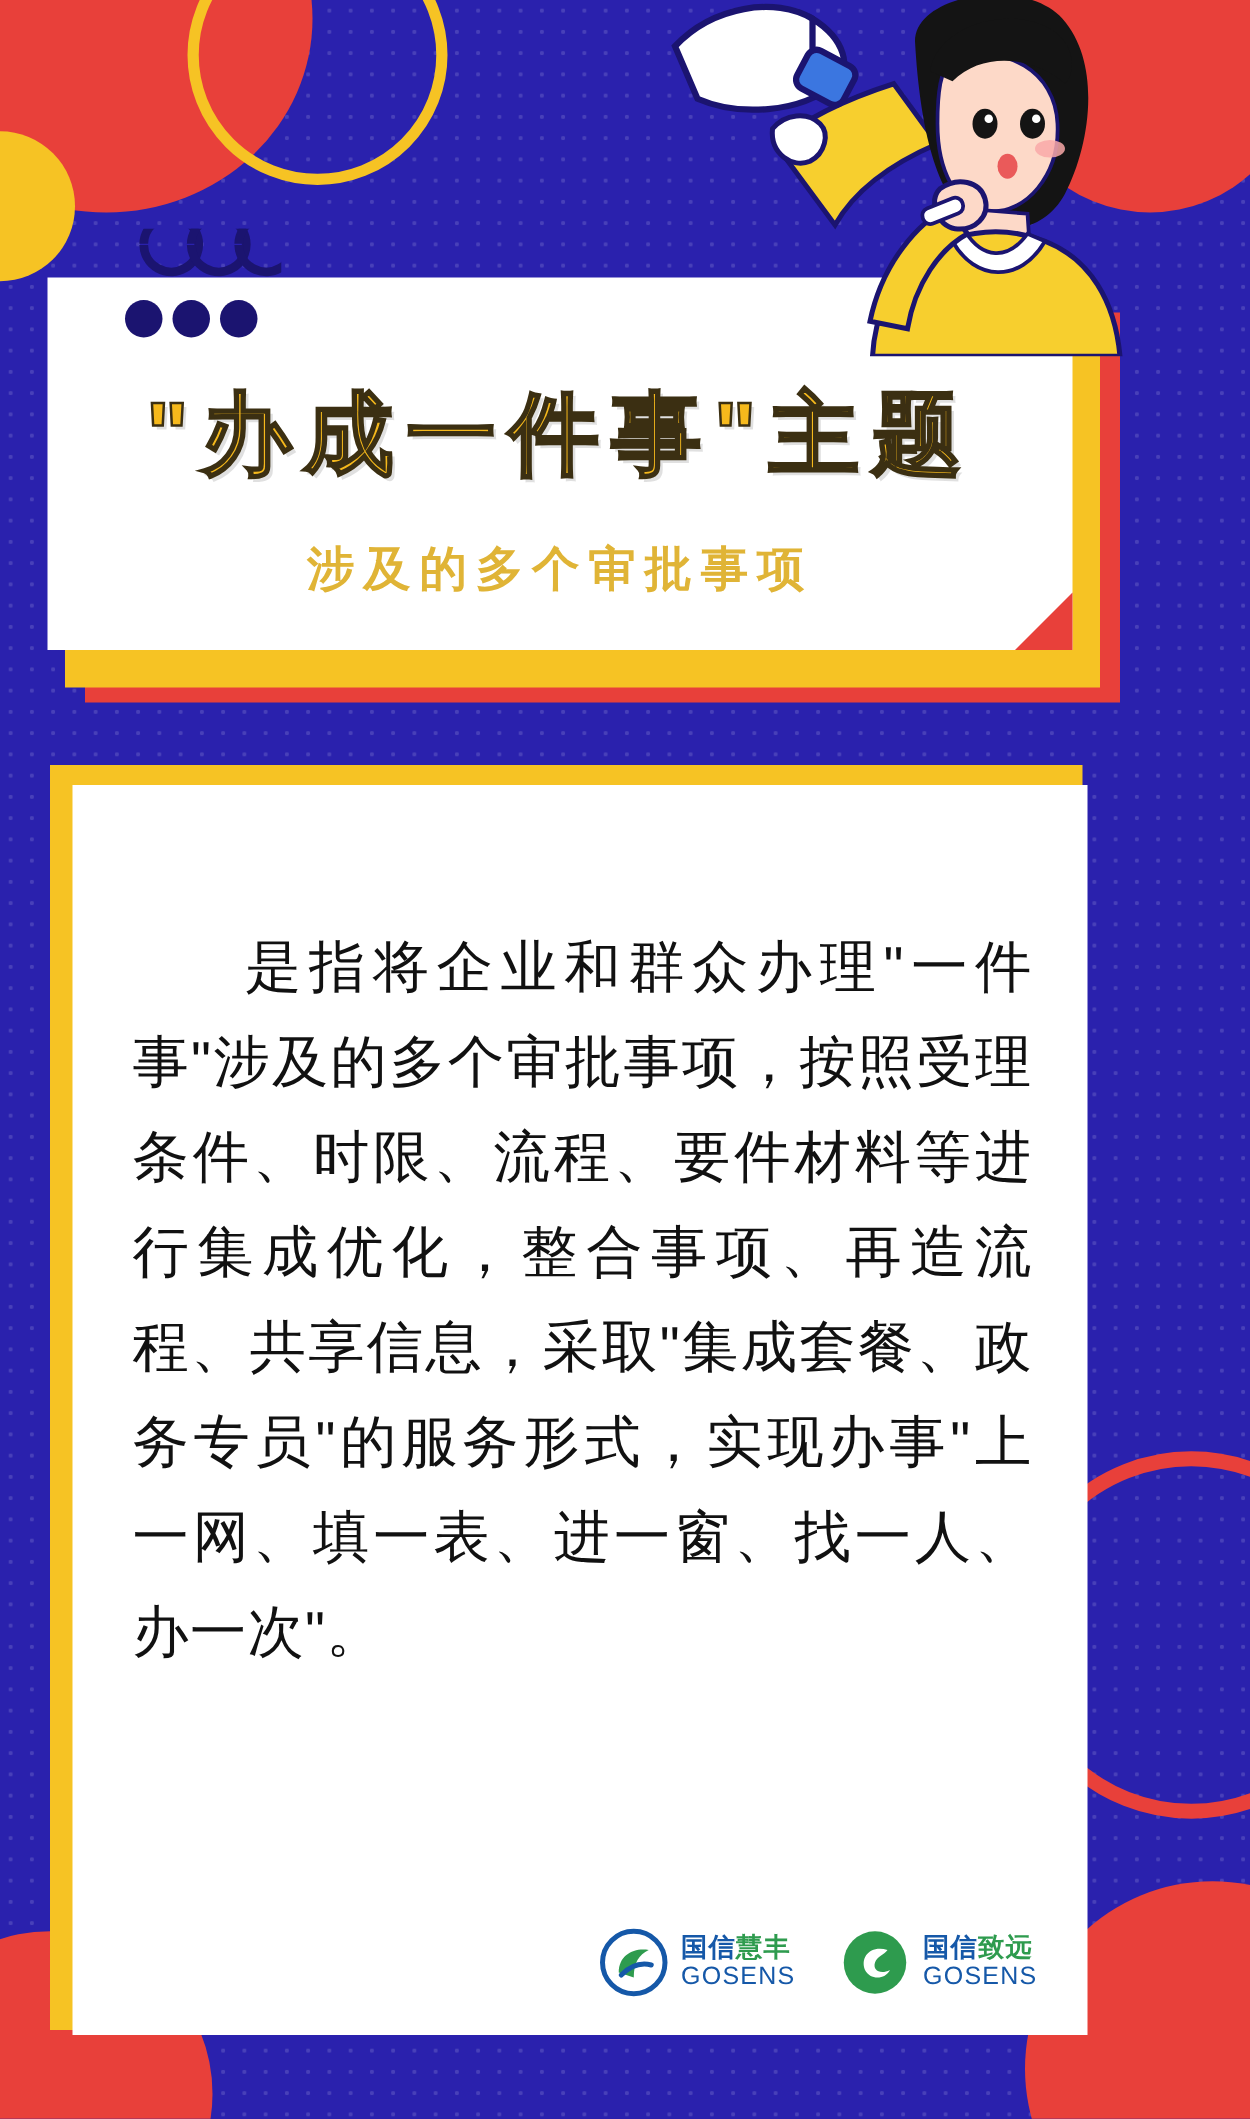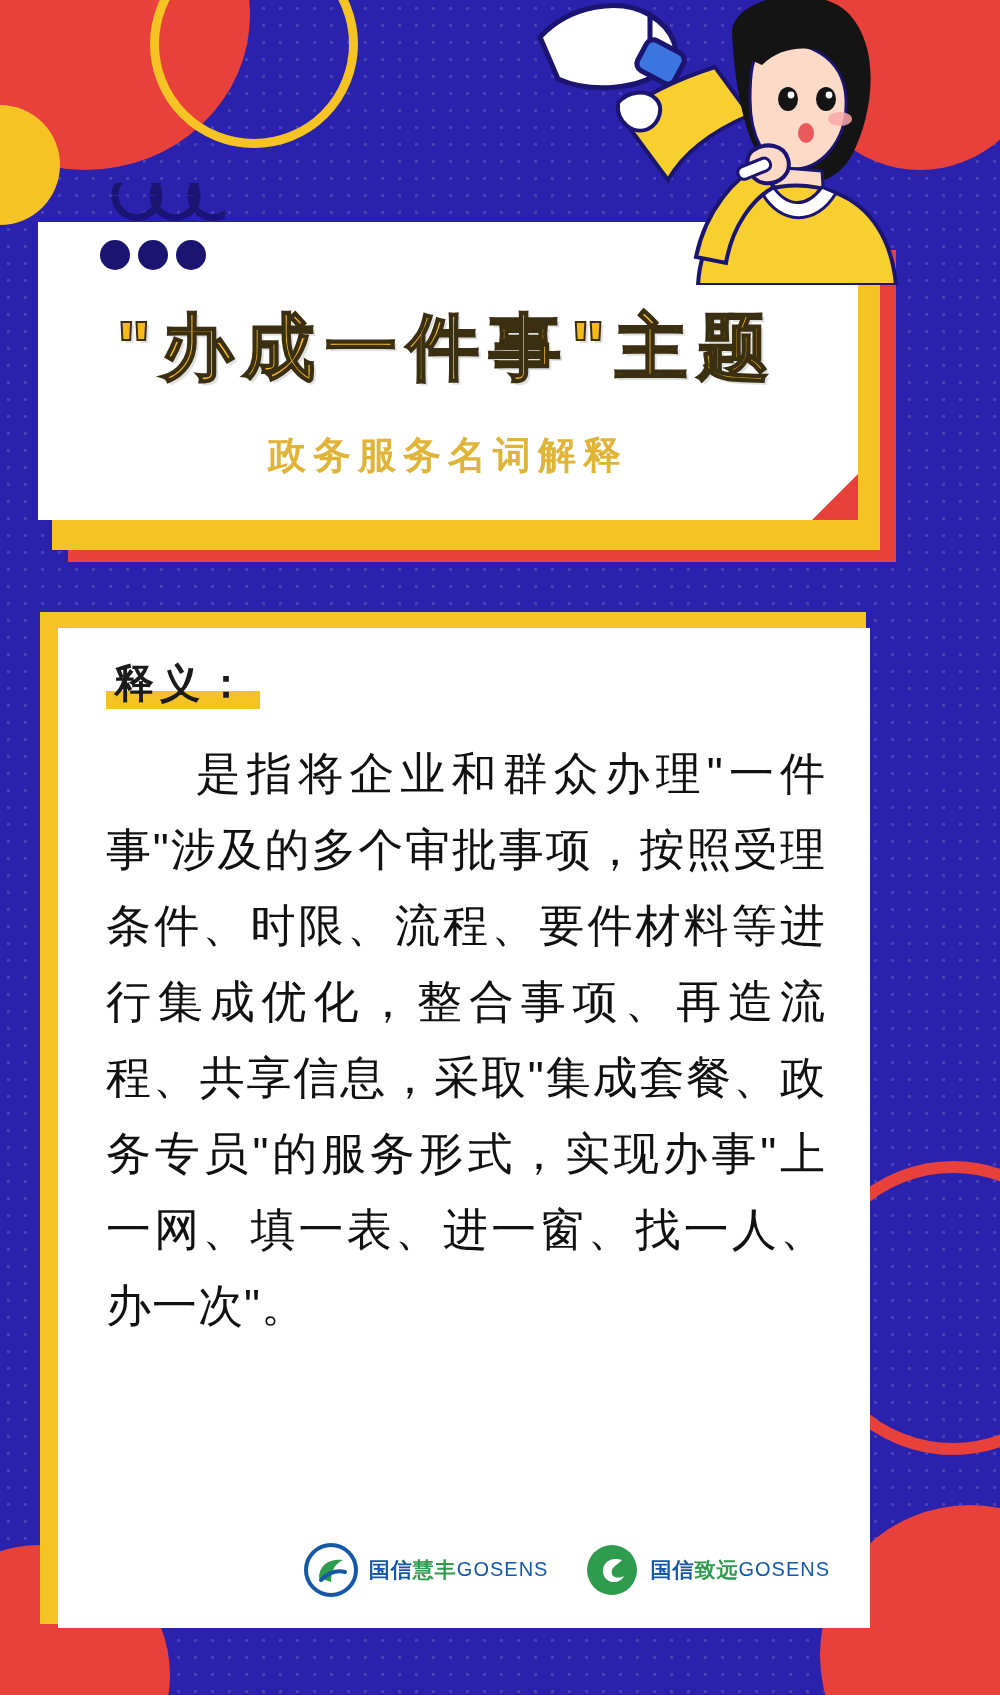--- a/index.html
+++ b/index.html
@@ -220,21 +220,21 @@
     gap: 36px;
     z-index: 5;
   }
   .logo {
     display: flex;
     align-items: center;
     gap: 10px;
   }
   .logo-text {
     display: flex;
-    flex-direction: row;
+    flex-direction: column;
     line-height: 1.05;
   }
   .logo-cn {
     font-size: 21px;
     font-weight: bold;
     color: #1558a8;
     letter-spacing: 1px;
     white-space: nowrap;
   }
   .logo-cn .accent { color: #2e9b4e; }
@@ -302,30 +302,27 @@
     <path d="M196 262 C206 214 236 182 258 172 L274 192 C252 204 232 232 226 268 Z" fill="#f7cf2e" stroke="#1b1470" stroke-width="4"></path>
     <path d="M252 156 C266 146 284 150 288 164 C292 178 280 190 264 188 C250 186 242 166 252 156 Z" fill="#fdd9c8" stroke="#1b1470" stroke-width="4"></path>
     <rect x="236" y="174" width="34" height="13" rx="6" transform="rotate(-22 236 174)" fill="#ffffff" stroke="#1b1470" stroke-width="3"></rect>
   </svg>
 
   <div class="title-stack">
     <div class="title-shadow-red"></div>
     <div class="title-shadow-yellow"></div>
     <div class="title-card">
       <div class="title-main">"办成一件事"主题</div>
-      <div class="title-sub">政务服务名词解释</div>
+      <div class="title-sub">涉及的多个审批事项</div>
     </div>
   </div>
 
   <div class="body-stack">
     <div class="body-shadow-yellow"></div>
     <div class="body-card">
-      <div class="def-label-wrap">
-        <span class="def-label">释义：</span>
-      </div>
       <div class="def-body">是指将企业和群众办理"一件事"涉及的多个审批事项，按照受理条件、时限、流程、要件材料等进行集成优化，整合事项、再造流程、共享信息，采取"集成套餐、政务专员"的服务形式，实现办事"上一网、填一表、进一窗、找一人、办一次"。</div>
 
       <div class="logos">
         <div class="logo">
           <svg width="56" height="56" viewBox="0 0 56 56">
             <circle cx="28" cy="28" r="25" fill="none" stroke="#1558a8" stroke-width="4"></circle>
             <path d="M16 36 C16 22 28 16 40 18 C32 22 28 28 28 40 Z" fill="#2e9b4e"></path>
             <path d="M18 38 C26 30 34 28 42 30" fill="none" stroke="#1558a8" stroke-width="4" stroke-linecap="round"></path>
           </svg>
           <div class="logo-text">

